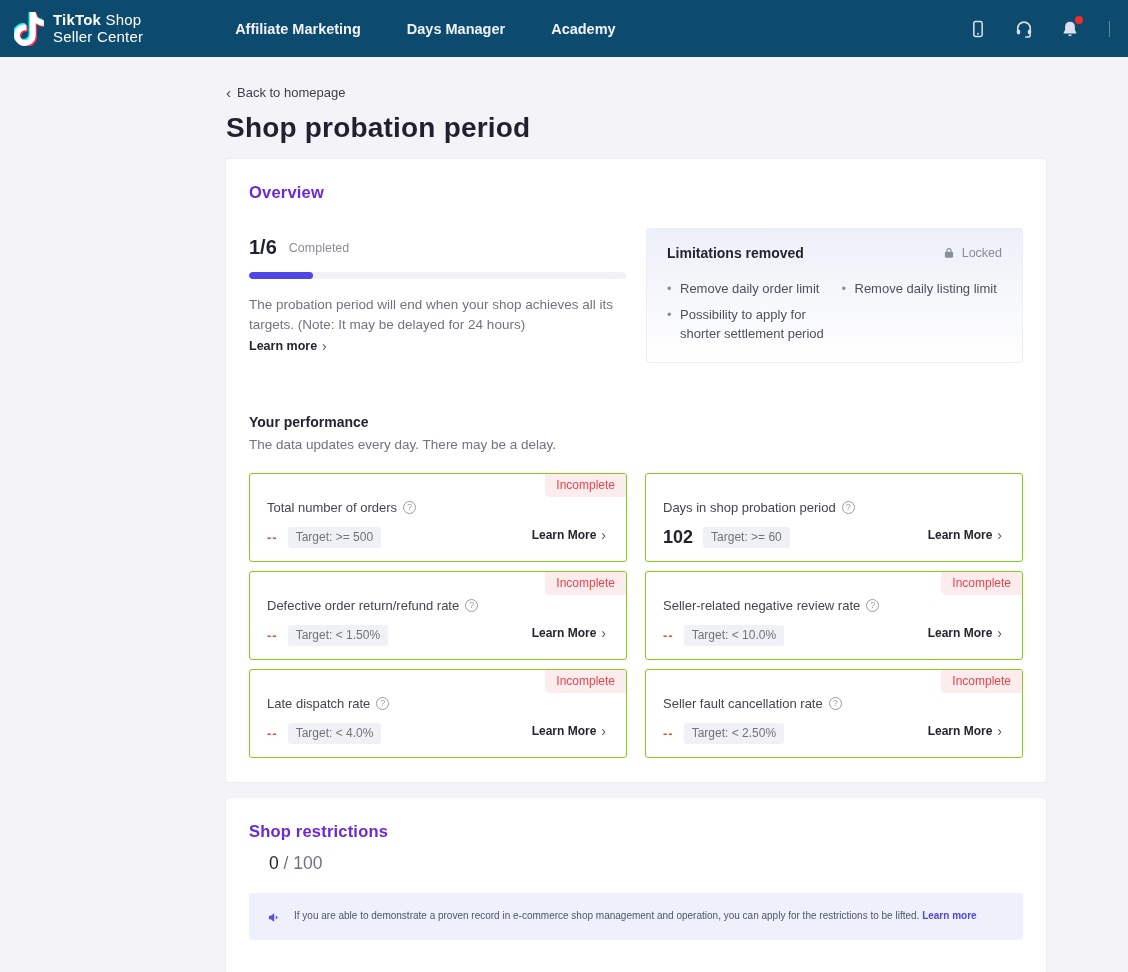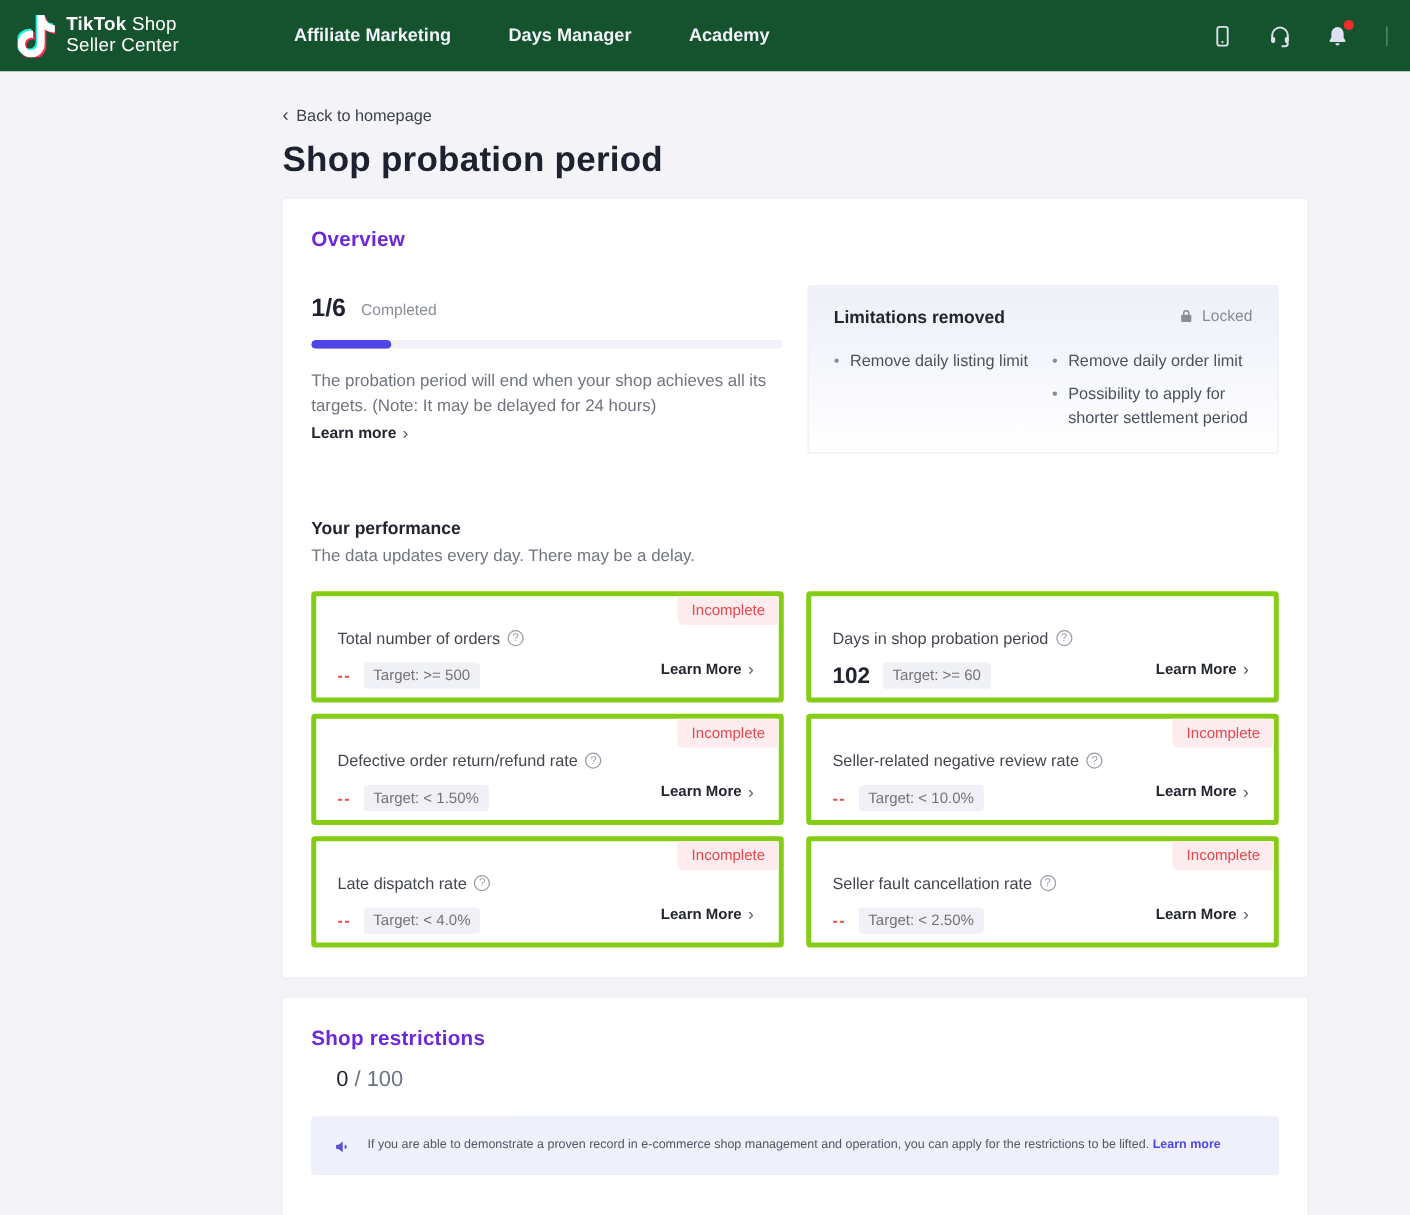--- a/index.html
+++ b/index.html
@@ -4,21 +4,21 @@
 <style>
   * { margin:0; padding:0; box-sizing:border-box; }
   html,body { width:1128px; height:972px; overflow:hidden; }
   body {
     font-family:"Liberation Sans", sans-serif;
     background:#f4f4f8;
     color:#23262f;
   }
   
   .topbar {
-    height:57px; background:#14532d; display:flex; align-items:center;
+    height:57px; background:#0c4a6e; display:flex; align-items:center;
     padding:0 14px 0 14px; position:relative;
   }
   .logo { display:flex; align-items:center; gap:9px; cursor:pointer; }
   .logo-glyph { width:30px; height:34px; }
   .logo-text { color:#fff; font-size:15px; line-height:1.12; letter-spacing:.2px; }
   .logo-text .b { font-weight:700; }
   .topnav { display:flex; align-items:center; gap:46px; margin-left:92px; }
   .topnav a { color:#f2f3fa; font-size:14.5px; font-weight:700; text-decoration:none; cursor:pointer; }
   .top-icons { margin-left:auto; display:flex; align-items:center; gap:24px; padding-right:4px; }
   .icon-btn { position:relative; width:22px; height:22px; color:#dde0f0; cursor:pointer; display:flex; align-items:center; justify-content:center; }
@@ -64,21 +64,21 @@
   .lim-cols { display:flex; gap:14px; margin-top:18px; }
   .lim-col { width:50%; display:flex; flex-direction:column; gap:6px; }
   .bullet { position:relative; padding-left:13px; font-size:13px; line-height:1.5; color:#4d515e; }
   .bullet::before { content:"•"; position:absolute; left:0; top:0; color:#8a8e99; }
 
   .perf-h { margin-top:51px; font-size:14px; font-weight:700; color:#22252f; }
   .perf-sub { margin-top:7px; font-size:13.5px; color:#70747f; }
 
   .metric-grid { margin-top:21px; display:grid; grid-template-columns:1fr 1fr; gap:9px 18px; }
   .mcard {
-    position:relative; background:#fff; border:4px solid #84cc16; border-radius:3px;
+    position:relative; background:#fff; border:1px solid #84cc16; border-radius:3px;
     height:89px; padding:26px 20px 0 17px; display:flex; justify-content:space-between;
   }
   .badge {
     position:absolute; top:0; right:0; background:#fdeced; color:#e5474d;
     font-size:12px; padding:4px 11px 5px; border-radius:0 3px 0 5px;
   }
   .mtitle-row { display:flex; align-items:center; gap:6px; }
   .mtitle { font-size:13px; color:#43464f; }
   .qicon {
     width:13px; height:13px; border-radius:50%; border:1px solid #989ca7; color:#989ca7;
@@ -183,25 +183,25 @@
           <span class="lim-title">Limitations removed</span>
           <span class="locked">
             <svg viewBox="0 0 24 24" fill="#8a8e99">
               <path d="M7.5 10V8a4.5 4.5 0 0 1 9 0v2h.6A1.9 1.9 0 0 1 19 11.9v6.2a1.9 1.9 0 0 1-1.9 1.9H6.9A1.9 1.9 0 0 1 5 18.1v-6.2A1.9 1.9 0 0 1 6.9 10h.6zm2 0h5V8a2.5 2.5 0 0 0-5 0v2z"></path>
             </svg>
             <span>Locked</span>
           </span>
         </div>
         <div class="lim-cols">
           <div class="lim-col">
-            <div class="bullet">Remove daily listing limit</div>
-          </div>
-          <div class="lim-col">
             <div class="bullet">Remove daily order limit</div>
             <div class="bullet">Possibility to apply for shorter settlement period</div>
+          </div>
+          <div class="lim-col">
+            <div class="bullet">Remove daily listing limit</div>
           </div>
         </div>
       </div>
     </div>
 
     <h3 class="perf-h">Your performance</h3>
     <p class="perf-sub">The data updates every day. There may be a delay.</p>
 
     <div class="metric-grid">
 

